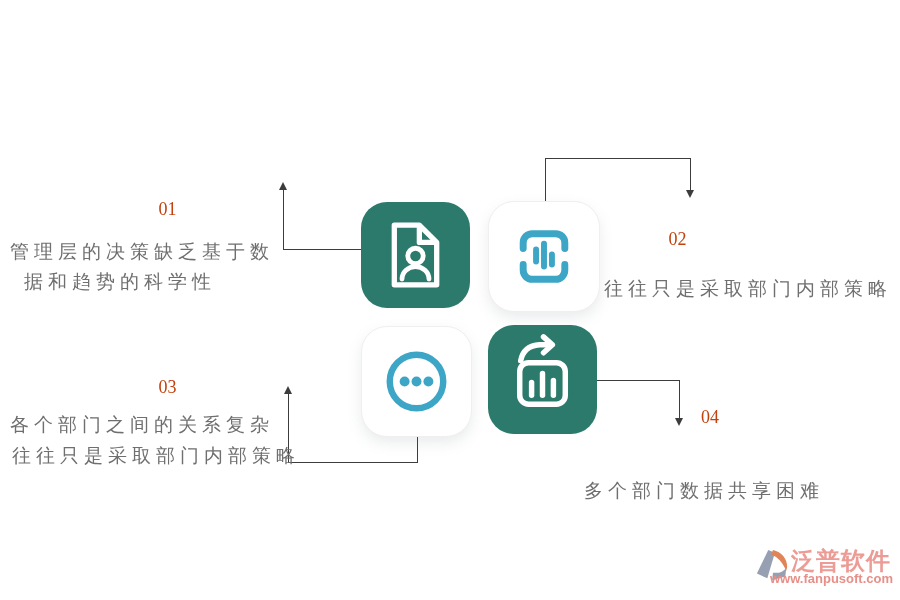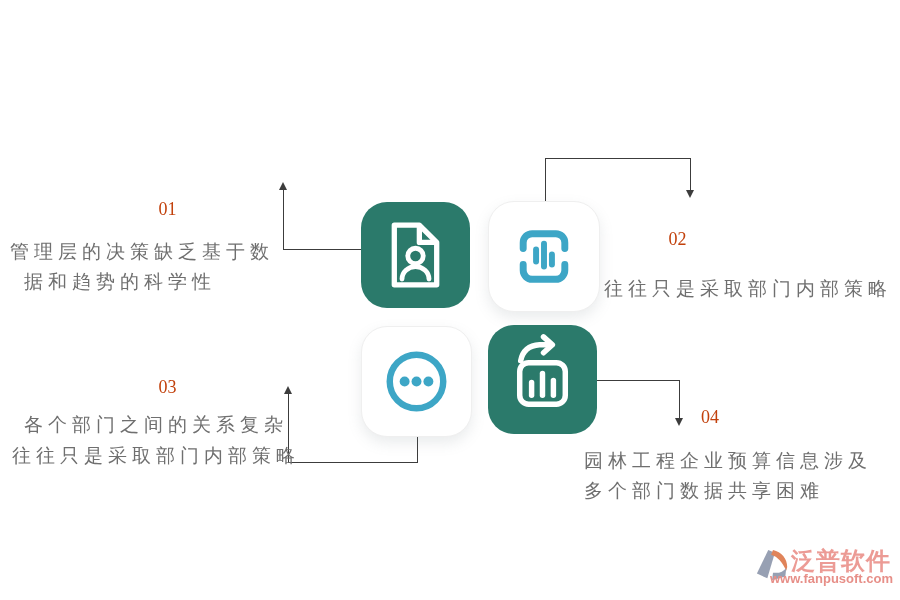--- a/index.html
+++ b/index.html
@@ -51,21 +51,21 @@
   #t2a{left:604px;top:245px;}
   #t2b{left:604px;top:276px;}
   #card2{left:488px;top:201px;width:110px;height:109px;}
 
   
   #c3v1{left:417px;top:435px;height:28px;}
   #c3h{left:288px;top:462px;width:130px;}
   #c3v2{left:288px;top:393px;height:70px;}
   #c3a{left:284px;top:386px;}
   #num3{left:130px;top:377px;width:75px;}
-  #t3a{left:24px;top:412px;}
+  #t3a{left:10px;top:412px;}
   #t3b{left:12px;top:443px;}
   #card3{left:361px;top:326px;width:109px;height:109px;}
 
   
   #c4h{left:597px;top:380px;width:82px;}
   #c4v{left:679px;top:380px;height:40px;}
   #c4a{left:675px;top:418px;}
   #num4{left:685px;top:407px;width:50px;}
   #t4a{left:584px;top:448px;}
   #t4b{left:584px;top:478px;}
@@ -133,21 +133,20 @@
       <circle cx="43" cy="55" r="5" fill="#3da6c6"></circle>
       <circle cx="55" cy="55" r="5" fill="#3da6c6"></circle>
       <circle cx="67" cy="55" r="5" fill="#3da6c6"></circle>
     </svg>
   </div>
 
   <div class="line h" id="c4h"></div>
   <div class="line v" id="c4v"></div>
   <div class="arrow down" id="c4a"></div>
   <div class="num" id="num4">04</div>
-  <div class="zh" id="t4a">园林工程企业预算信息涉及</div>
   <div class="zh" id="t4b">多个部门数据共享困难</div>
   <div class="card teal" id="card4">
     <svg viewBox="0 0 110 110">
       <rect x="32" y="38" width="46" height="42" rx="9" fill="none" stroke="#ffffff" stroke-width="5.5"></rect>
       <path d="M33 36 Q36 21 52 20 L60 20" fill="none" stroke="#ffffff" stroke-width="5.5" stroke-linecap="round"></path>
       <polyline points="56,12 65,20 56,28" fill="none" stroke="#ffffff" stroke-width="5.5" stroke-linecap="round" stroke-linejoin="round"></polyline>
       <line x1="44" y1="58" x2="44" y2="71" stroke="#ffffff" stroke-width="5.5" stroke-linecap="round"></line>
       <line x1="55" y1="49" x2="55" y2="71" stroke="#ffffff" stroke-width="5.5" stroke-linecap="round"></line>
       <line x1="66" y1="56" x2="66" y2="71" stroke="#ffffff" stroke-width="5.5" stroke-linecap="round"></line>
     </svg>

